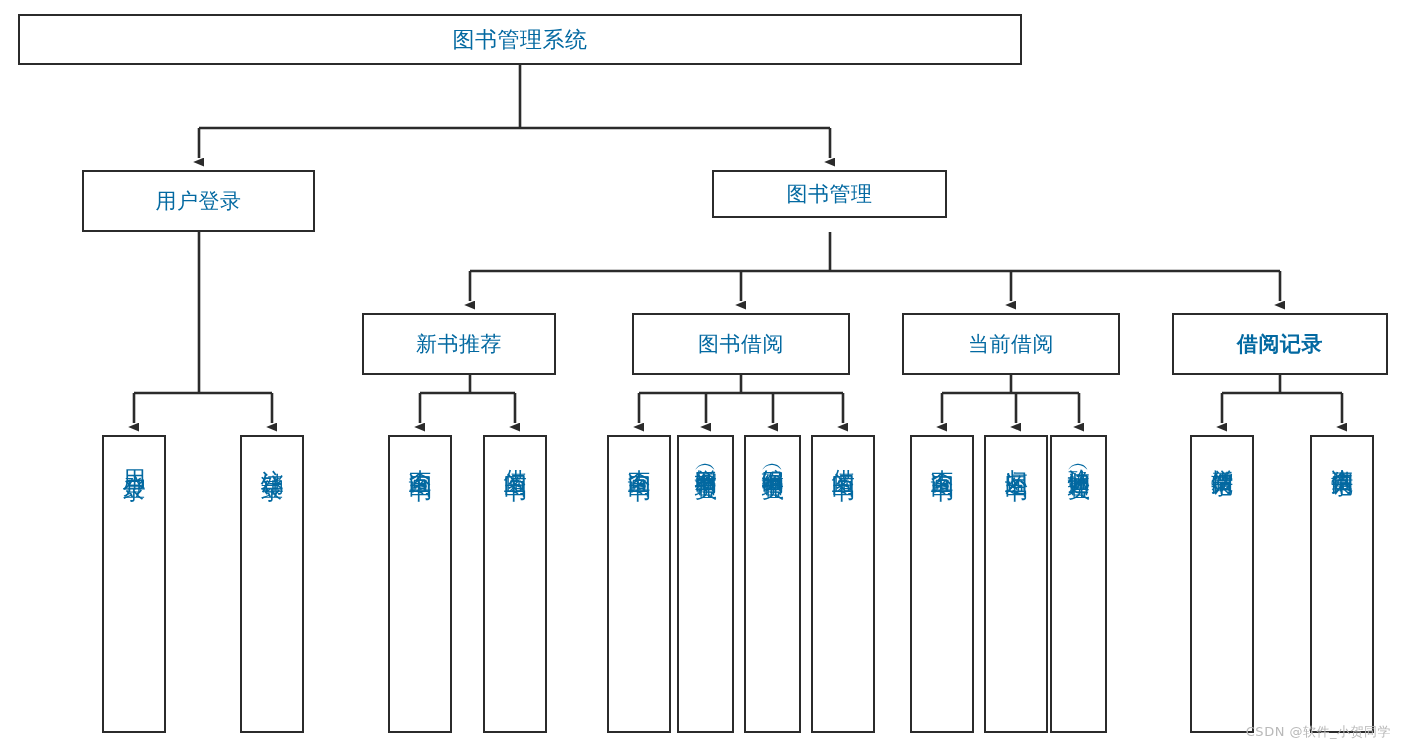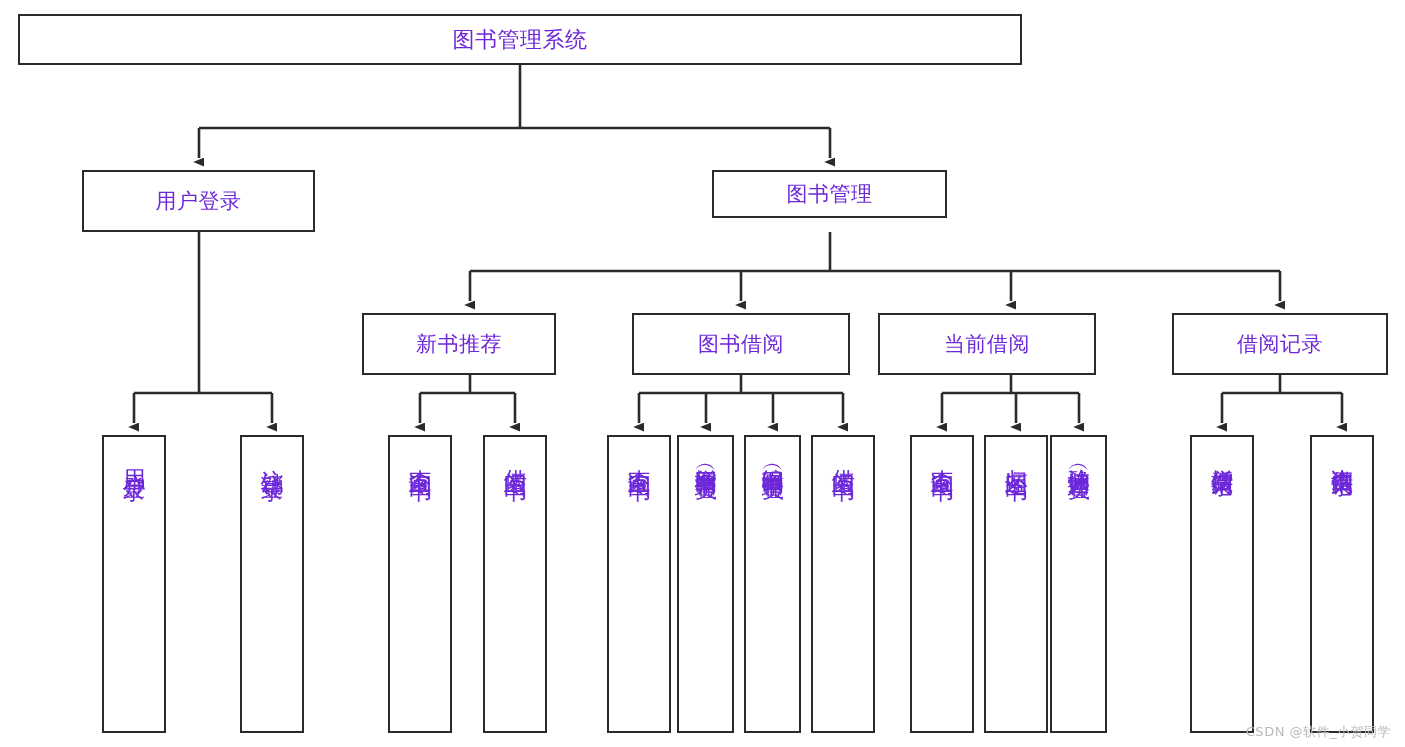--- a/index.html
+++ b/index.html
@@ -34,21 +34,21 @@
     border: 2.5px solid #2b2b2b;
     display: flex;
     align-items: center;
     justify-content: center;
     z-index: 2;
   }
   .node .label {
     font-size: 21px;
     line-height: 1.18;
     letter-spacing: 0.5px;
-    color: #6d28d9;
+    color: #0369a1;
     text-align: left;
     white-space: nowrap;
   }
   .node.root .label { font-size: 22px; }
   .node.leaf {
     align-items: flex-start;
     justify-content: center;
     padding-top: 14px;
   }
   .node.leaf .label {
@@ -130,24 +130,24 @@
       </div>
       <div class="node" style="left: 712px; top: 170px; width: 235px; height: 48px;">
         <span class="label">图书管理</span>
       </div>
       <div class="node" style="left: 362px; top: 313px; width: 194px; height: 62px;">
         <span class="label">新书推荐</span>
       </div>
       <div class="node" style="left: 632px; top: 313px; width: 218px; height: 62px;">
         <span class="label">图书借阅</span>
       </div>
-      <div class="node" style="left: 878px; top: 313px; width: 218px; height: 62px;">
+      <div class="node" style="left: 902px; top: 313px; width: 218px; height: 62px;">
         <span class="label">当前借阅</span>
       </div>
-      <div class="node" style="left: 1172px; top: 313px; width: 216px; height: 62px;">
+      <div class="node" style="left: 1172px; top: 313px; width: 216px; height: 62px; font-weight: bold;">
         <span class="label">借阅记录</span>
       </div>
       <div class="node leaf" style="left: 102px; top: 435px; width: 64px; height: 298px;">
         <span class="label">用户登录</span>
       </div>
       <div class="node leaf" style="left: 240px; top: 435px; width: 64px; height: 298px;">
         <span class="label">注销登录</span>
       </div>
       <div class="node leaf" style="left: 388px; top: 435px; width: 64px; height: 298px;">
         <span class="label">查询图书</span>

